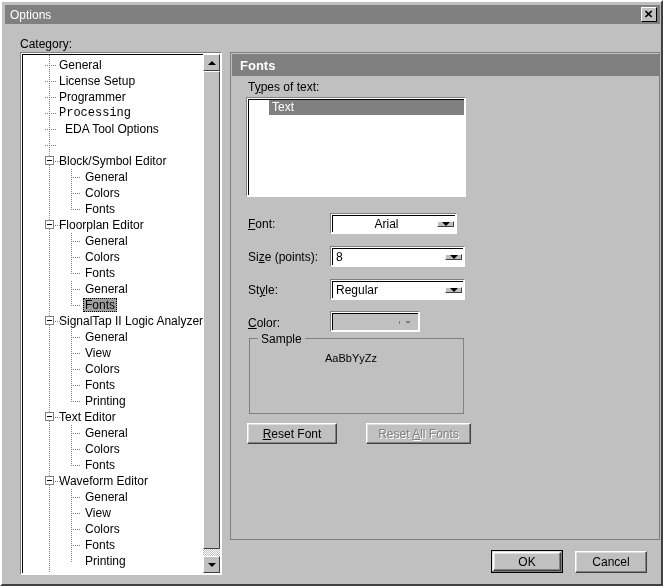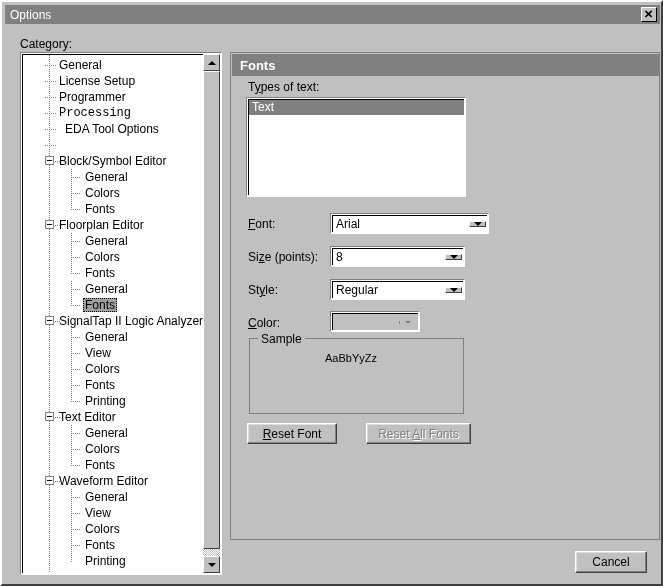--- a/index.html
+++ b/index.html
@@ -254,20 +254,21 @@
     overflow: hidden;
   }
   .listbox-inner {
     position: absolute;
     left: 1px; top: 1px;
     right: 1px; bottom: 1px;
     background: #ffffff;
     border-top: 1px solid #000000;
     border-left: 1px solid #000000;
     box-sizing: border-box;
+    padding-left: 20px;
   }
   .list-item {
     height: 15px;
     line-height: 15px;
     padding-left: 3px;
     font-size: 12px;
     cursor: default;
   }
   .list-item.selected {
     background: #808080;
@@ -587,21 +588,21 @@
 
   <div class="field-label" style="left:246px; top:78px;"><span>T</span><u>y</u><span>pes of text:</span></div>
 
   <div class="listbox">
     <div class="listbox-inner">
       <div class="list-item selected">Text</div>
     </div>
   </div>
 
   <div class="field-label" style="left:246px; top:215px;"><span></span><u>F</u><span>ont:</span></div>
-  <div class="combo" style="left:328px; top:211px; width:159px;">
+  <div class="combo" style="left:328px; top:211px; width:127px;text-align:center;">
     <div class="combo-inner">
       <span class="combo-text">Arial</span>
       <span class="combo-btn">
         <span class="arrow-down-sm"></span>
       </span>
     </div>
   </div>
 
   <div class="field-label" style="left:246px; top:248px;"><span>Si</span><u>z</u><span>e (points):</span></div>
   <div class="combo" style="left:328px; top:244px; width:135px;">
@@ -637,17 +638,22 @@
   <div class="groupbox-title">Sample</div>
   <div class="sample-text">AaBbYyZz</div>
 
   <div class="btn" style="left:245px; top:421px; width:90px; height:21px;">
     <span><span></span><u>R</u><span>eset Font</span></span>
   </div>
   <div class="btn disabled" style="left:364px; top:421px; width:105px; height:21px;">
     <span><span>Reset </span><u>A</u><span>ll Fonts</span></span>
   </div>
 
+  <div class="btn default" style="left:489px; top:548px; width:72px; height:23px;">
+    <span class="btn-face">
+      <span>OK</span>
+    </span>
+  </div>
   <div class="btn" style="left:573px; top:549px; width:72px; height:22px;">
     <span>Cancel</span>
   </div>
 
 </div>
 
 </body></html>

